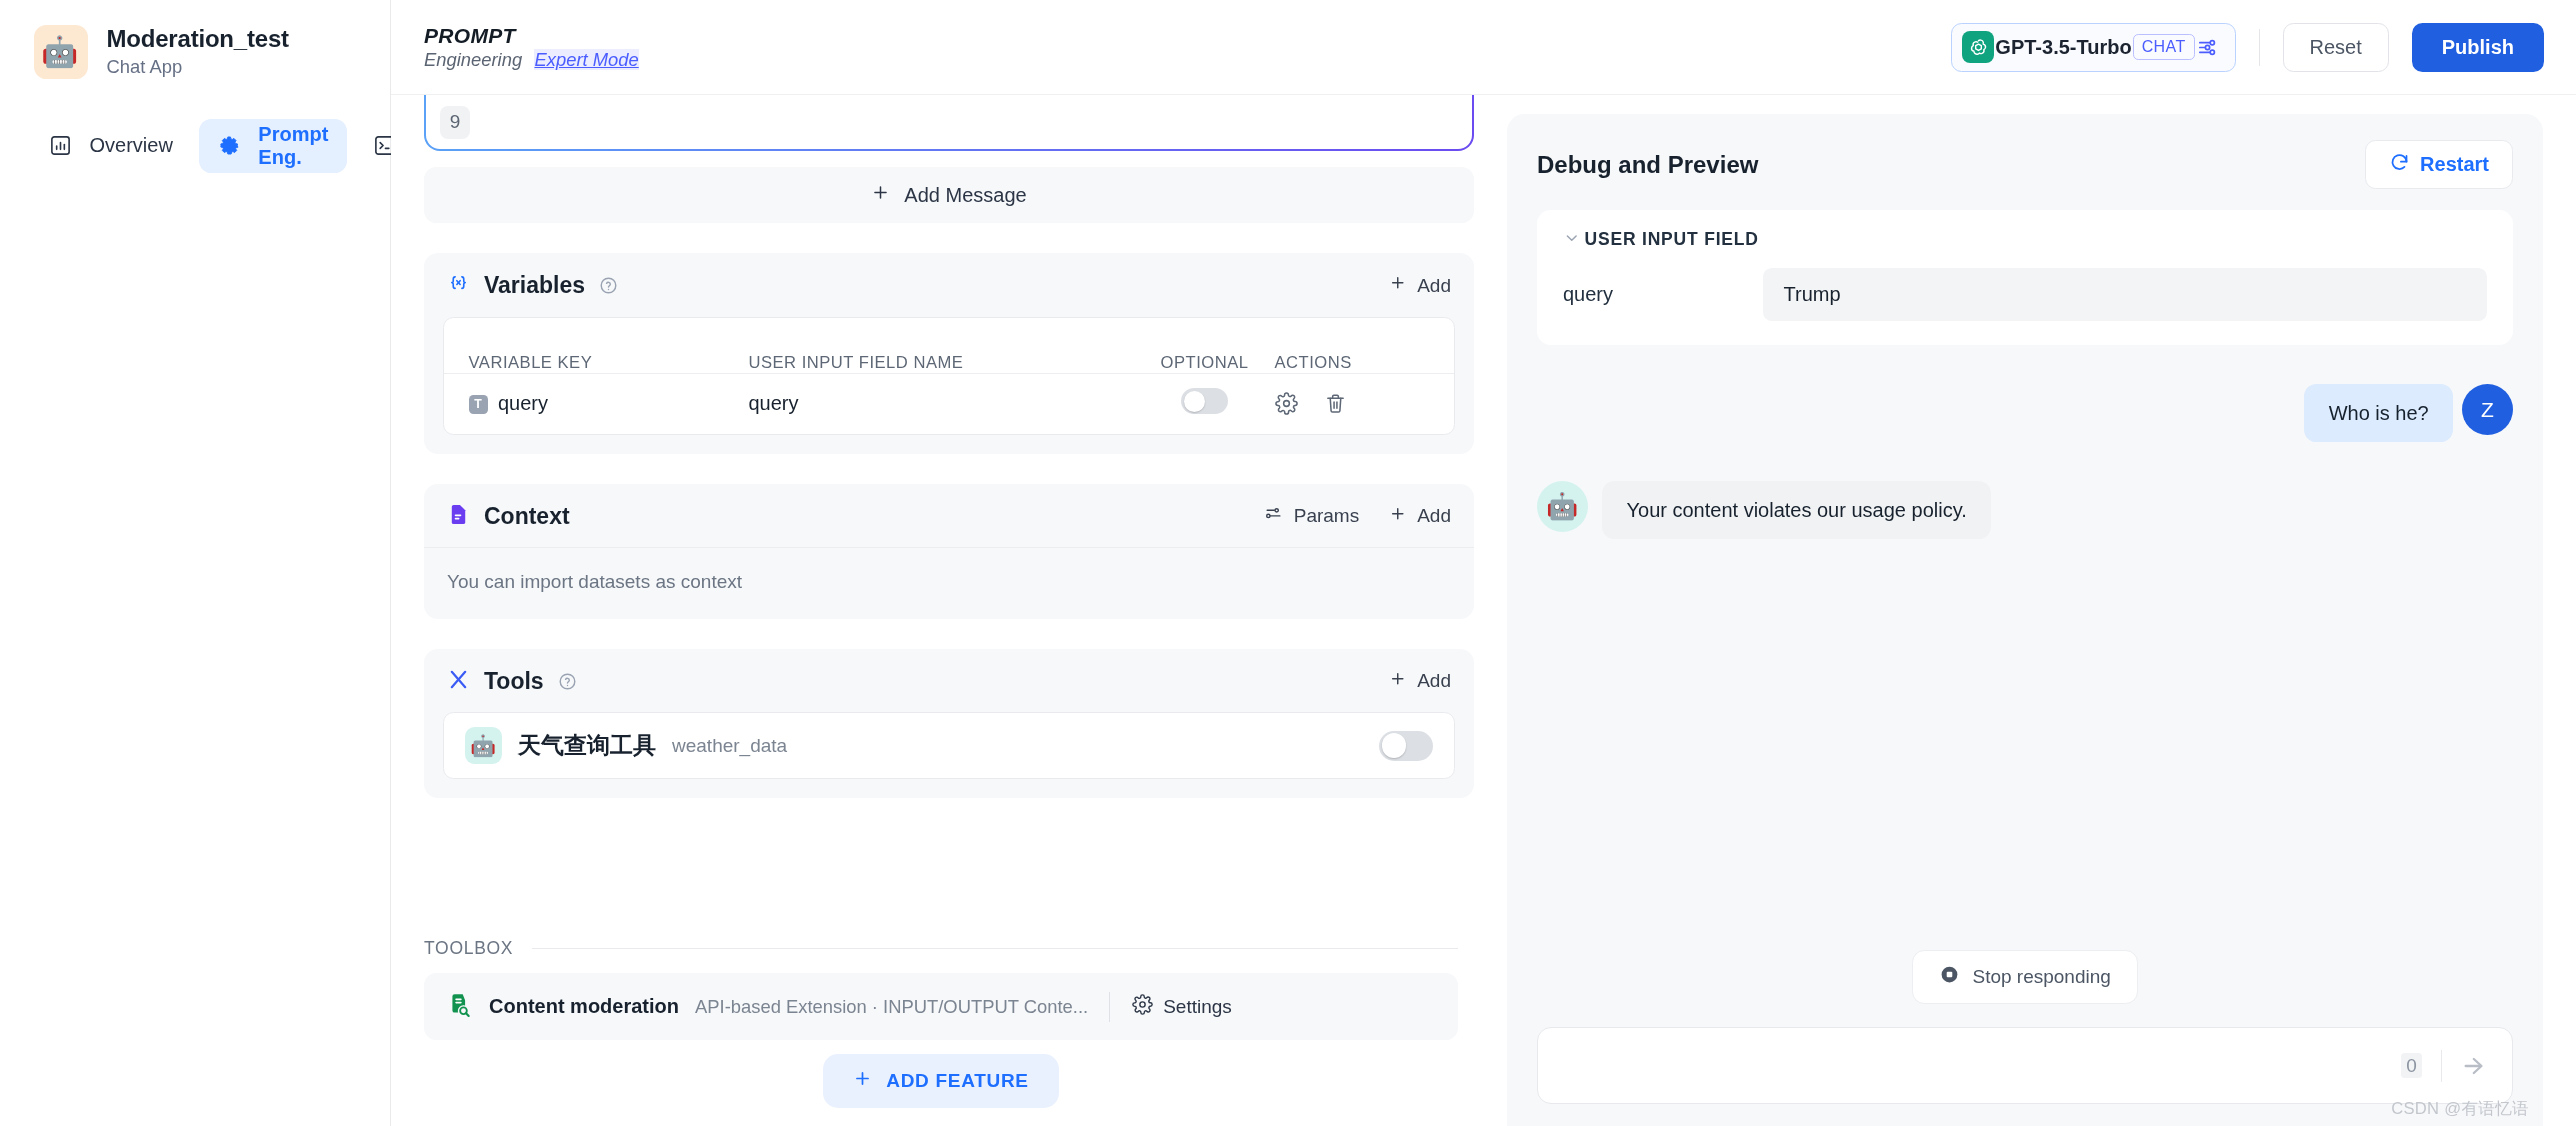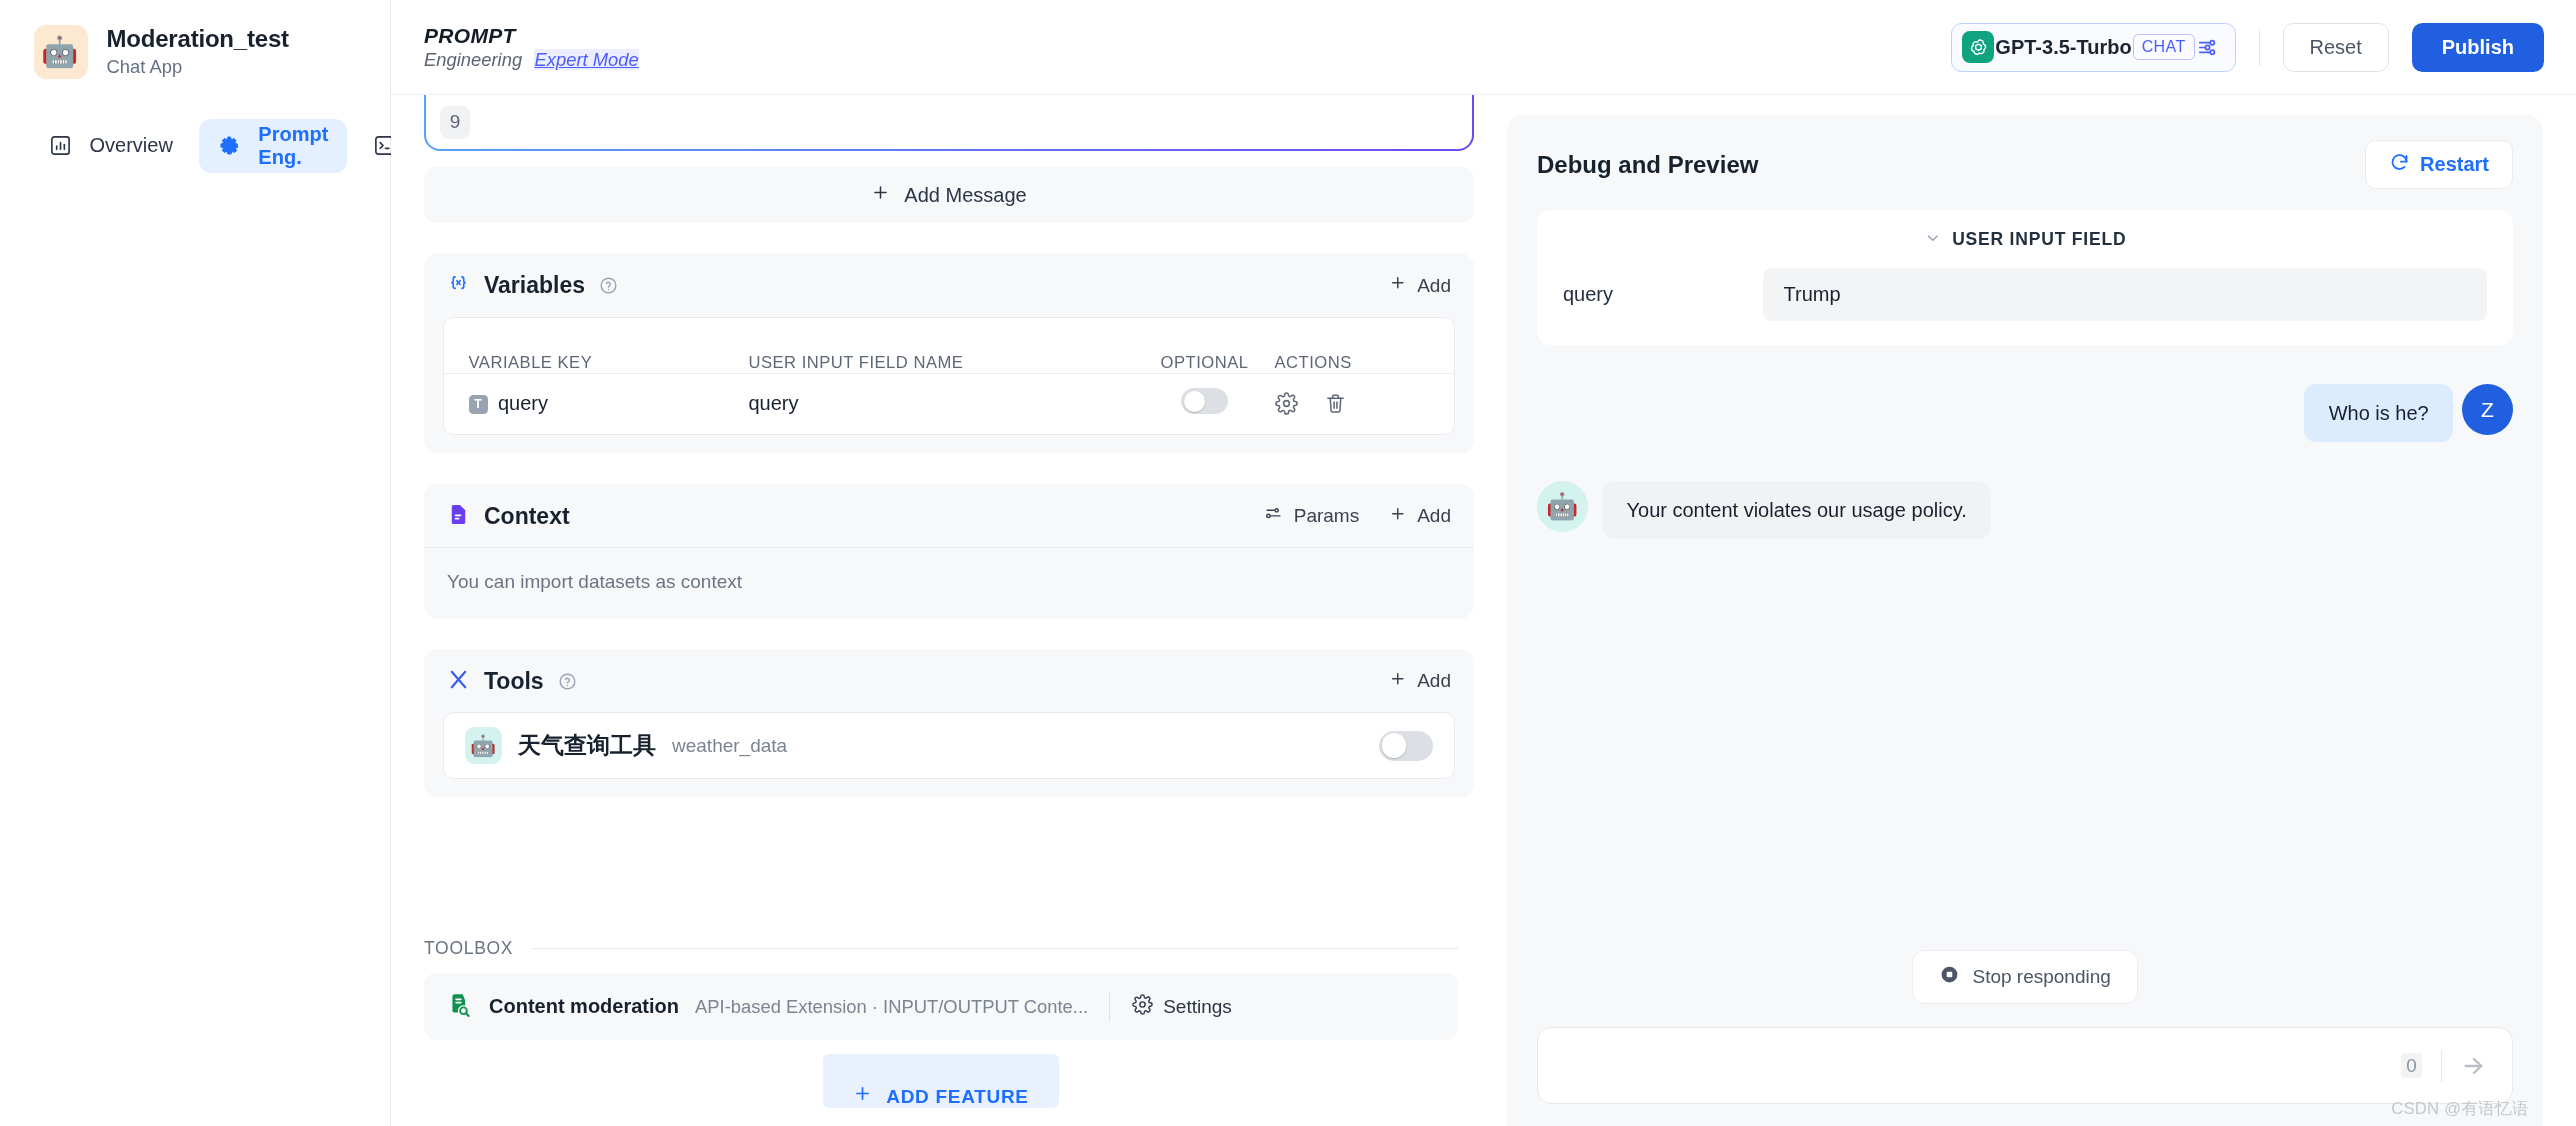--- a/index.html
+++ b/index.html
@@ -188,42 +188,42 @@
   .ext-card {
     background: #f7f8fa; border-radius: 12.3px; height: 67px;
     display:flex; align-items:center; padding: 0 23px; gap: 16px;
   }
   .ext-name { font-size: 20px; font-weight: 700; color: #18222e; }
   .ext-desc { font-size: 18.4px; color: #7b8491; }
   .ext-sep { width:0.9px; height: 30px; background:#dfe1e6; margin: 0 5.3px; }
   .ext-settings { display:flex; align-items:center; gap: 10.5px; font-size: 19px; color:#2b3545; cursor:pointer; }
   .addfeature-wrap { display:flex; justify-content:center; padding: 14px 0 19px 0; }
   .addfeature {
-    display:flex; align-items:flex-end; gap: 14px;
+    display:flex; align-items:center; gap: 14px;
     background: #eaf1fe; color:#1e6fff; font-weight:700; font-size: 19px;
-    letter-spacing: 0.7px; border-radius: 6px; padding: 0 30px; height: 54px;
+    letter-spacing: 0.7px; border-radius: 15px; padding: 0 30px; height: 54px;
     cursor:pointer;
   }
 
   
   .debugcol { flex: 1 1 auto; position: relative; padding: 19px 33px 0 0; }
   .debug-panel {
     background: #f7f8fa; border-radius: 17.5px 17.5px 0 0;
     height: 100%; padding: 26px 30px 0 30px; position: relative;
     display: flex; flex-direction: column;
   }
   .debug-head { display:flex; align-items:center; justify-content:space-between; }
   .debug-title { font-size: 24px; font-weight: 600; color:#18222e; }
   .restart {
     display:flex; align-items:center; gap:10.5px; height: 49px; padding: 0 23px;
     background:#fff; border:0.9px solid #e8eaee; border-radius: 10.5px;
     color:#1e6fff; font-size: 20px; font-weight: 600; cursor:pointer;
   }
   .uif-card { margin-top: 21px; background:#fff; border-radius: 14px; padding: 19px 26px 24.5px 26px; }
-  .uif-head { display:flex; align-items:center; gap: 11px; justify-content: center; }
+  .uif-head { display:flex; align-items:center; gap: 4px; }
   .uif-label { font-size: 17.5px; color:#22303f; letter-spacing: 0.8px; font-weight:600; }
   .uif-row { display:flex; align-items:center; gap: 24.5px; margin-top: 17.5px; }
   .uif-key { flex: 0 0 175px; font-size: 20px; color:#22303f; }
   .uif-input {
     flex: 1 1 auto; height: 53px; background:#f3f4f6; border-radius: 8.8px;
     display:flex; align-items:center; padding: 0 21px; font-size: 20px; color:#18222e;
     cursor: text;
   }
 
   .chat { flex: 1 1 auto; padding-top: 39px; overflow: hidden; }

